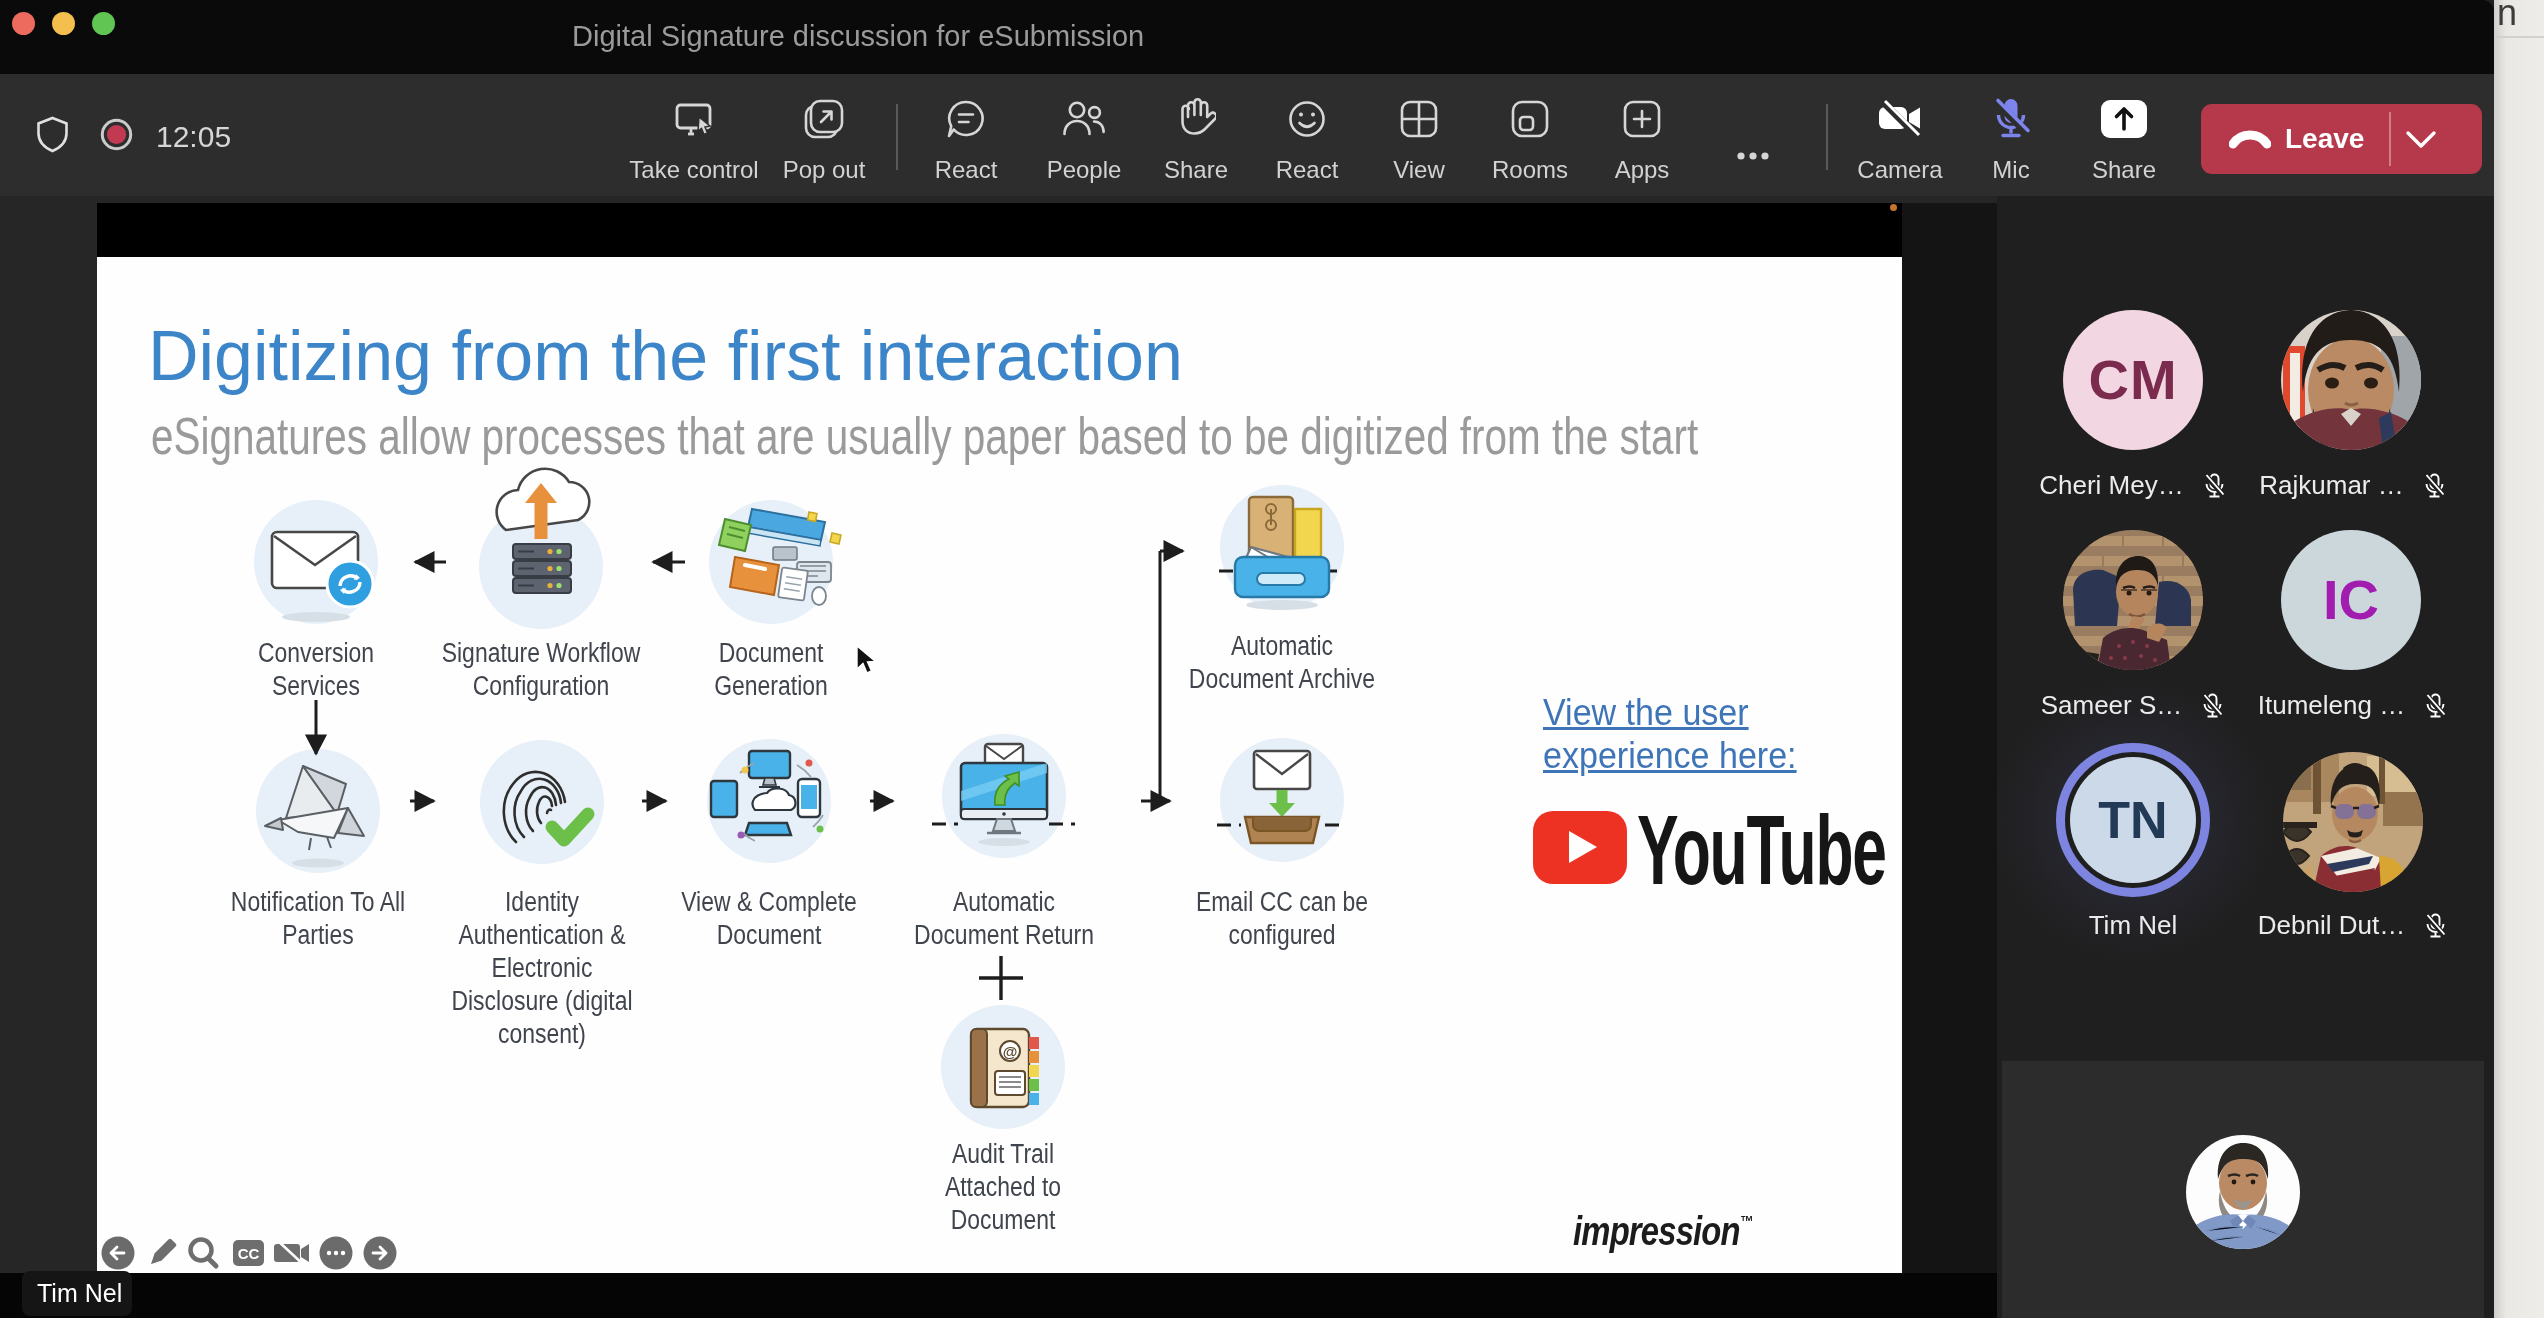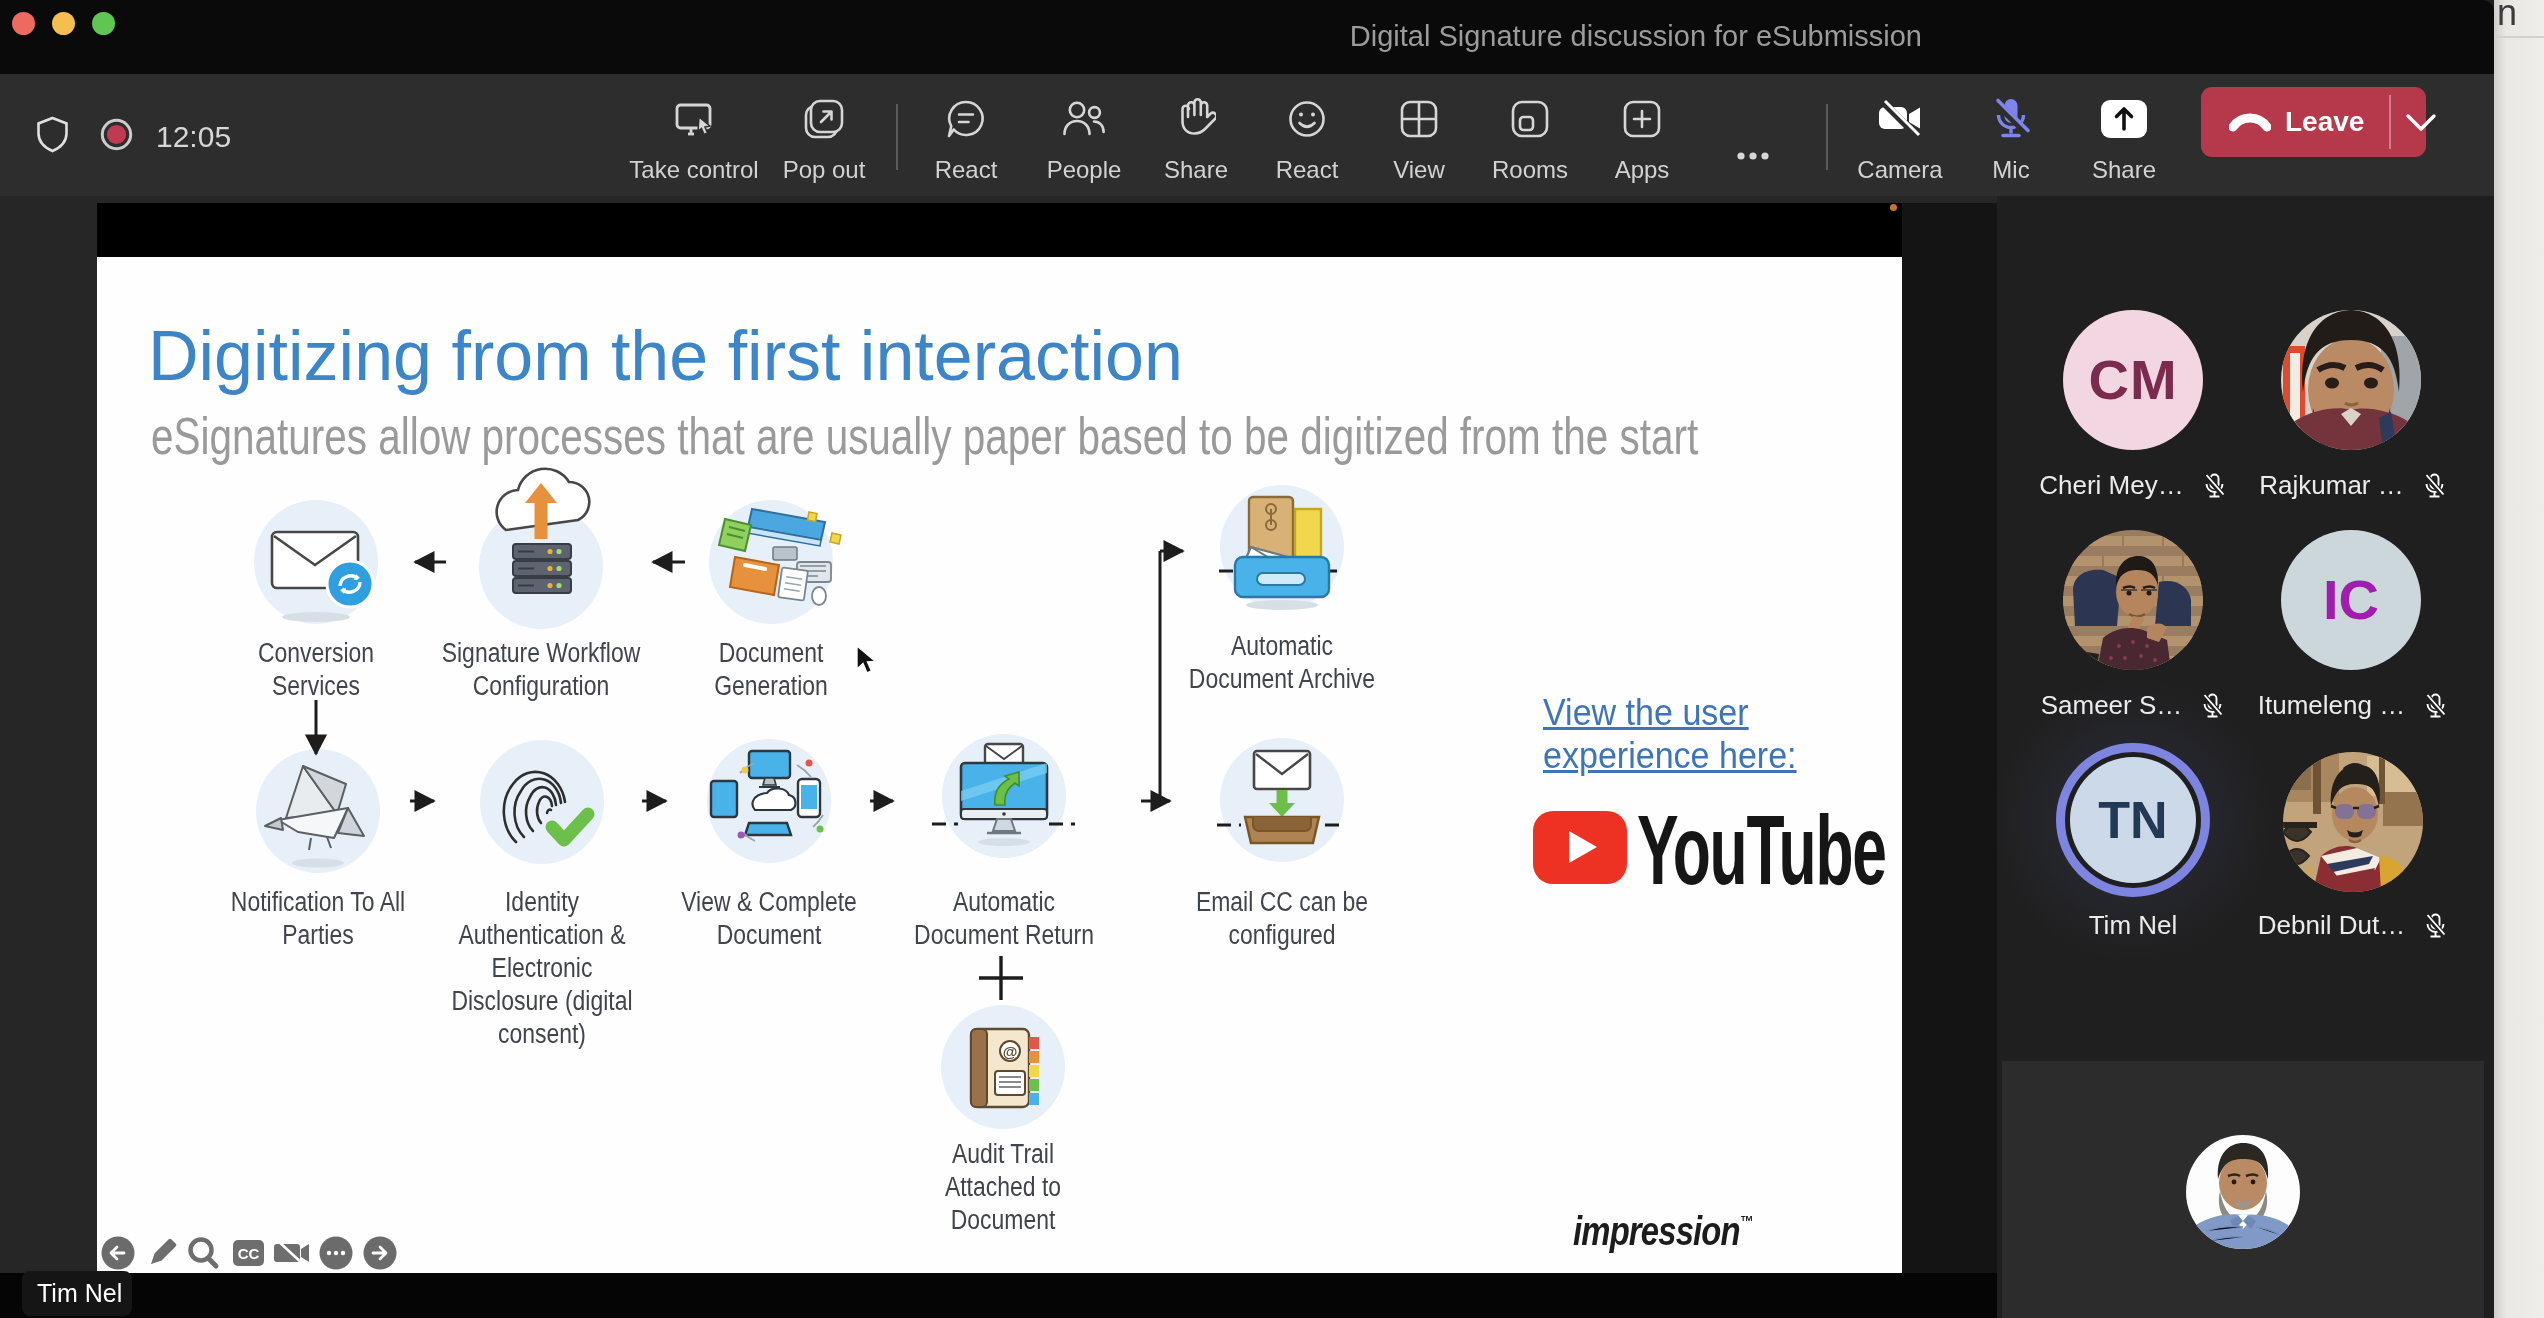--- a/index.html
+++ b/index.html
@@ -3,21 +3,21 @@
 <meta charset="utf-8">
 <style>
   * { margin:0; padding:0; box-sizing:border-box; }
   html,body { width:2544px; height:1318px; overflow:hidden; }
   body { font-family:"Liberation Sans", sans-serif; background:#1f1f1f; position:relative; }
   .abs { position:absolute; }
 
   
   #titlebar { left:0; top:0; width:2494px; height:74px; background:#0a0a0a; border-top-right-radius:12px; }
   .tl { width:23px; height:23px; border-radius:50%; top:12px; }
-  #wintitle { width:1350px; left:572px; top:20px; text-align:right; color:#9b9b9b; font-size:29px; }
+  #wintitle { width:1350px; left:572px; top:20px; text-align:left; color:#9b9b9b; font-size:29px; }
   #toolbar { left:0; top:74px; width:2494px; height:122px; background:#2d2d2d; }
   .tbtn { position:absolute; top:0; height:122px; width:110px; text-align:center; }
   .tbtn .ic { position:absolute; left:50%; transform:translateX(-50%); top:21px; height:48px; display:flex; align-items:center; }
   .tbtn .lb { position:absolute; left:50%; transform:translateX(-50%); top:82px; font-size:24px; color:#d2d2d2; white-space:nowrap; }
   .vsep { position:absolute; top:30px; width:2px; height:66px; background:#5a5a5a; }
 
   
   #stage { left:0; top:196px; width:1997px; height:1122px; background:#141414; }
   #stage-left { left:0; top:196px; width:97px; height:1077px; background:#262626; }
   #stage-topstrip { left:0; top:196px; width:1997px; height:7px; background:#262626; }
@@ -195,21 +195,21 @@
   <div class="tbtn" style="left:2069px;">
     <div class="ic">
         <svg width="46" height="38" viewBox="0 0 46 38">
       <rect x="0" y="0" width="46" height="38" rx="9" fill="#fff"></rect>
       <path d="M23 29 V10 M15.5 16.5 L23 9 L30.5 16.5" fill="none" stroke="#111" stroke-width="3.6" stroke-linecap="round" stroke-linejoin="round"></path>
     </svg>
       </div>
     <div class="lb">Share</div>
   </div>
 
-  <div class="abs" style="left:2201px;top:13px;width:225px;height:70px;background:#b5394a;border-radius:11px;">
+  <div class="abs" style="left:2201px;top:30px;width:281px;height:70px;background:#b5394a;border-radius:11px;">
     <svg class="abs" style="left:28px;top:24px;" width="42" height="24" viewBox="0 0 42 24">
       <path d="M4 16 C12 4 30 4 38 16" fill="none" stroke="#fff" stroke-width="9" stroke-linecap="round"></path>
     </svg>
     <div class="abs" style="left:84px;top:19px;font-size:28px;font-weight:bold;color:#fff;">Leave</div>
     <div class="abs" style="left:188px;top:8px;width:2px;height:54px;background:rgba(255,255,255,0.35);"></div>
     <svg class="abs" style="left:203px;top:25px;" width="34" height="22" viewBox="0 0 34 22">
       <path d="M4 4 L17 17 L30 4" fill="none" stroke="#fff" stroke-width="3.4" stroke-linecap="round" stroke-linejoin="round"></path>
     </svg>
   </div>
 </div>

